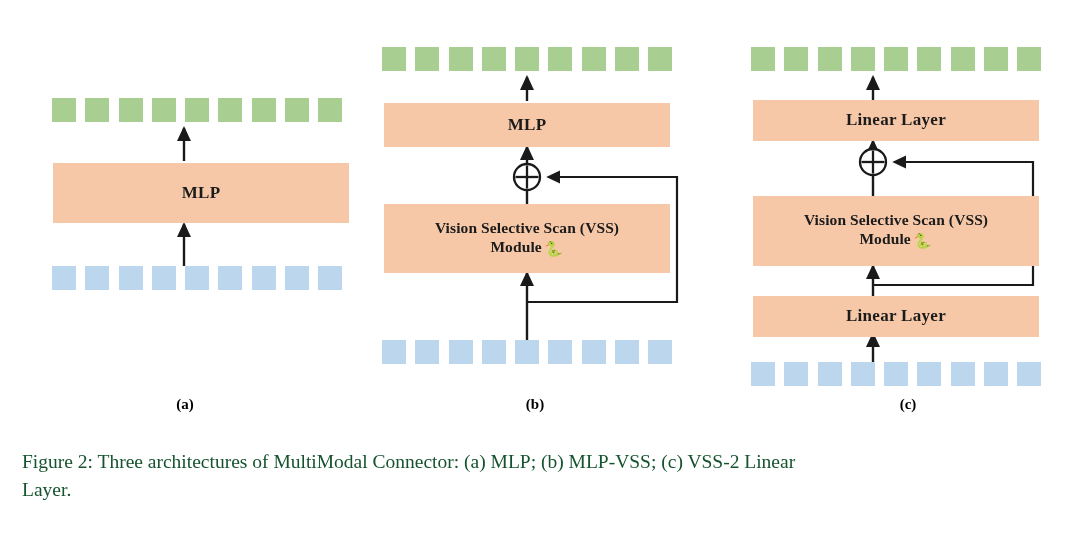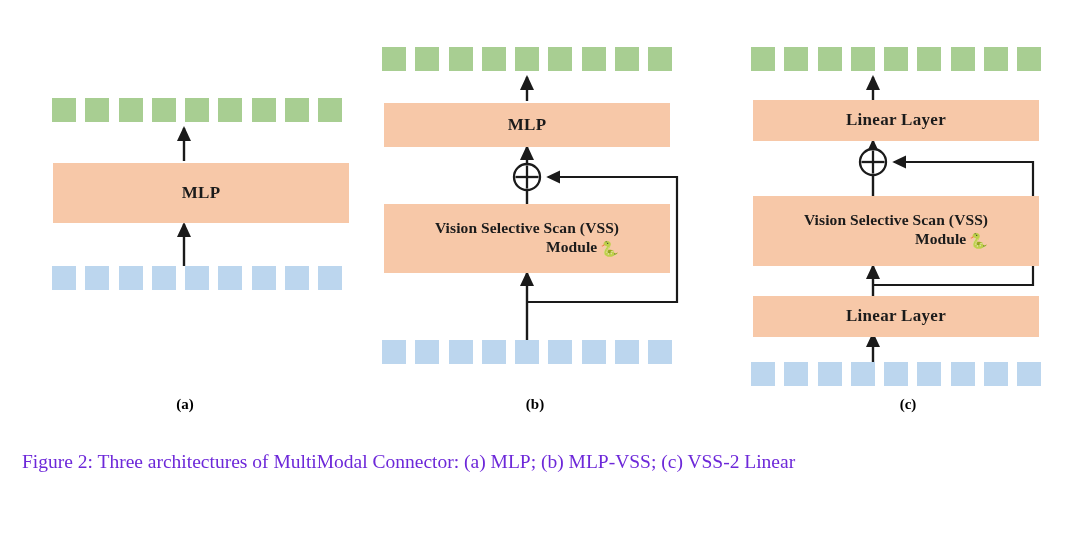--- a/index.html
+++ b/index.html
@@ -52,21 +52,21 @@
     position: absolute;
     background: #f7c8a8;
     display: flex;
     align-items: center;
     justify-content: center;
     text-align: center;
     font-weight: bold;
     line-height: 1.22;
     color: #1b1b1b;
   }
-  .module-box .box-label { display: block; text-align: right; }
+  .module-box .box-label { display: block; }
   .mod-title { font-size: 17px; letter-spacing: 0.3px; }
   .mod-title-small { font-size: 15.5px; letter-spacing: 0.1px; }
 
   .snake-icon {
     display: inline-block;
     font-size: 15px;
     vertical-align: -2px;
     margin-left: 3px;
   }
 
@@ -91,21 +91,21 @@
 
   
   #figure-caption {
     position: absolute;
     left: 22px;
     top: 448px;
     width: 1040px;
     font-size: 19.5px;
     line-height: 1.42;
     text-align: left;
-    color: #6d28d9;
+    color: #14532d;
   }
   #figure-caption .cap-line { display: block; }
 </style>
 </head>
 <body>
 
 <div id="figure-root">
 
   <svg id="wires" viewBox="0 0 1080 430">
     <defs>
@@ -260,15 +260,16 @@
     </g>
     <g>
       <circle cx="873" cy="162" r="13" fill="#ffffff" stroke="#1a1a1a" stroke-width="2.3"></circle>
       <line x1="873" y1="150.5" x2="873" y2="173.5" stroke="#1a1a1a" stroke-width="2.3"></line>
       <line x1="861.5" y1="162" x2="884.5" y2="162" stroke="#1a1a1a" stroke-width="2.3"></line>
     </g>
   </svg>
 
   <div id="figure-caption">
     <span class="cap-line">Figure 2: Three architectures of MultiModal Connector: (a) MLP; (b) MLP-VSS; (c) VSS-2 Linear</span>
+    <span class="cap-line">Layer.</span>
   </div>
 
 </div>
 
 </body></html>

